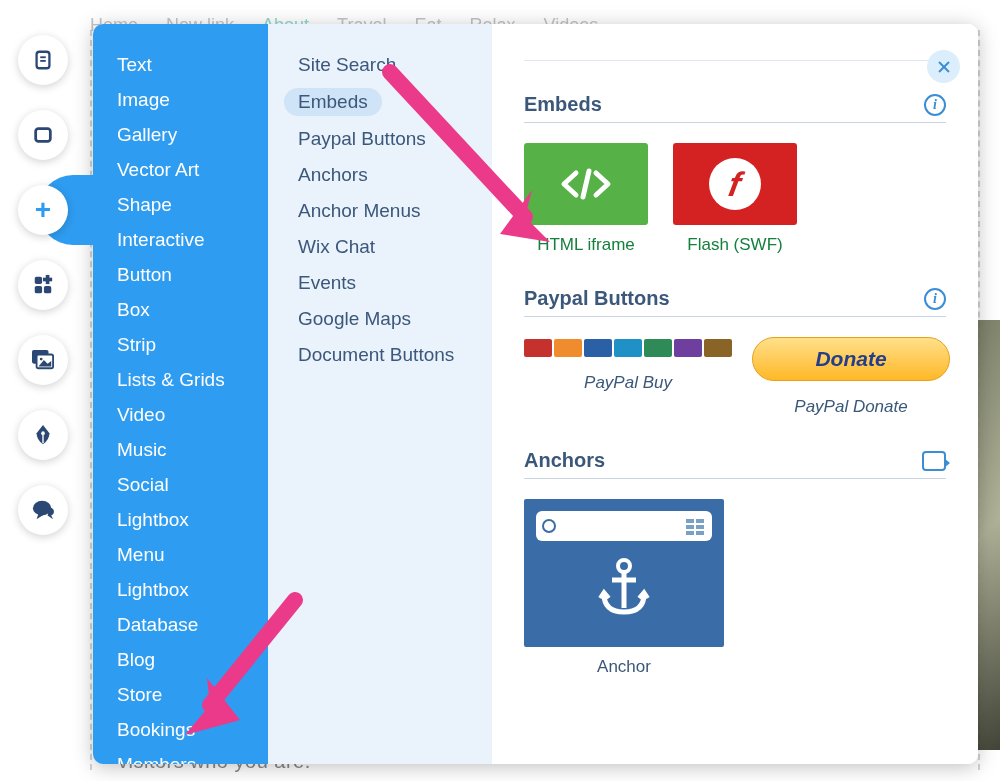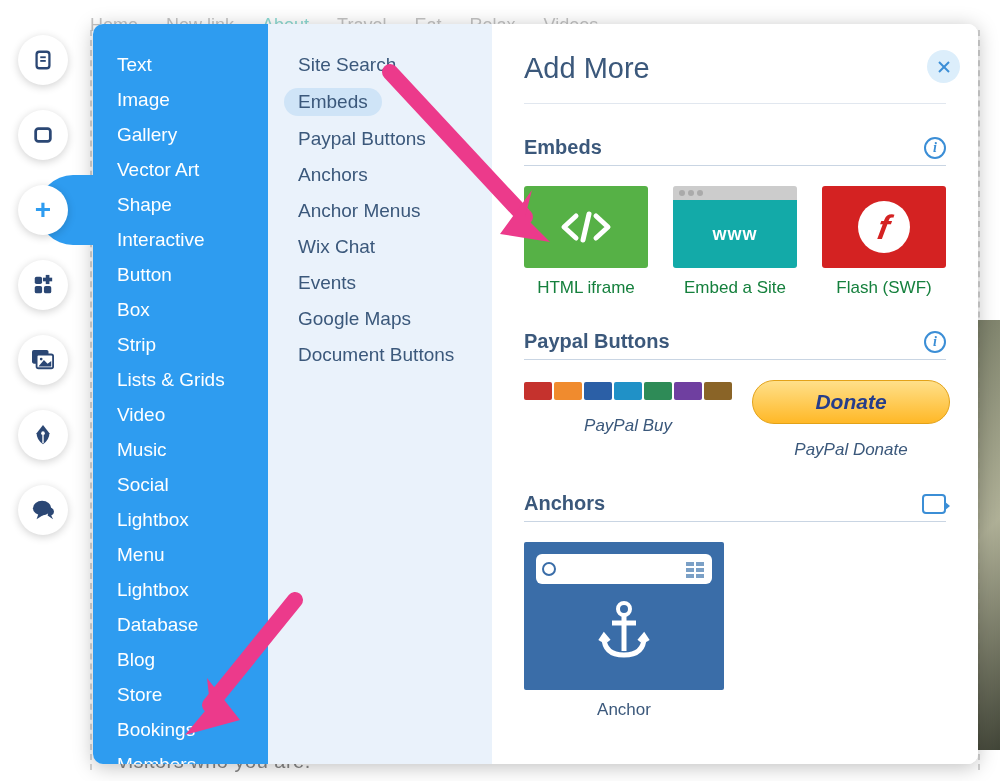--- a/index.html
+++ b/index.html
@@ -380,45 +380,37 @@
       <div class="sub-item">Google Maps</div>
       <div class="sub-item">Document Buttons</div>
     </div>
   <div class="col3">
     <div class="close-btn">
       <svg width="14" height="14" viewBox="0 0 14 14">
           <line x1="2" y1="2" x2="12" y2="12" stroke="#3b8ed6" stroke-width="2"></line>
           <line x1="12" y1="2" x2="2" y2="12" stroke="#3b8ed6" stroke-width="2"></line>
         </svg>
     </div>
-    <h1>Add More</h1>
     <hr class="hr-top">
 
     <div class="section">
       <div class="section-header">
         <span class="section-title">Embeds</span>
         <span class="info-icon">i</span>
       </div>
       <div class="embed-row">
         <div class="embed-item">
           <div class="embed-thumb green">
             <svg width="56" height="38" viewBox="0 0 56 38">
                 <polyline points="18,8 6,19 18,30" fill="none" stroke="#fff" stroke-width="5" stroke-linecap="round" stroke-linejoin="round"></polyline>
                 <polyline points="38,8 50,19 38,30" fill="none" stroke="#fff" stroke-width="5" stroke-linecap="round" stroke-linejoin="round"></polyline>
                 <line x1="31" y1="6" x2="25" y2="32" stroke="#fff" stroke-width="5" stroke-linecap="round"></line>
               </svg>
           </div>
           <span class="embed-label">HTML iframe</span>
-        </div>
-        <div class="embed-item">
-          <div class="embed-thumb teal">
-            <div class="teal-bar"></div>
-            <div class="teal-body">www</div>
-          </div>
-          <span class="embed-label">Embed a Site</span>
         </div>
         <div class="embed-item">
           <div class="embed-thumb red">
             <div class="flash-circ">
                 <span class="flash-f">f</span>
               </div>
           </div>
           <span class="embed-label">Flash (SWF)</span>
         </div>
       </div>

